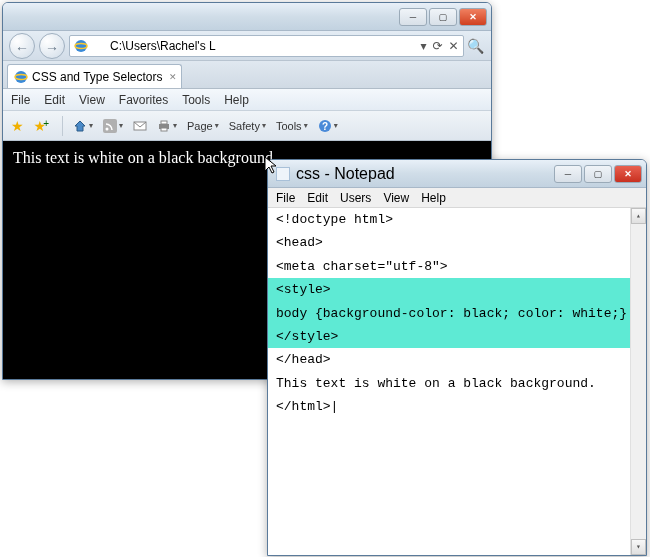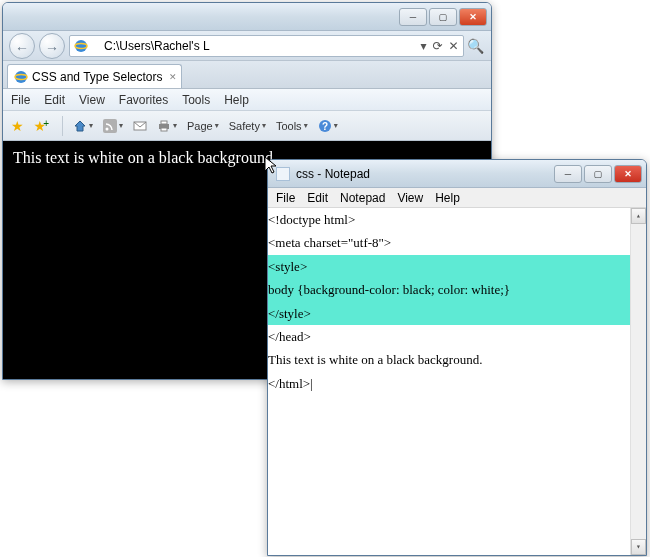--- a/index.html
+++ b/index.html
@@ -52,21 +52,21 @@
 .navbtn {
   width: 26px; height: 26px; border-radius: 50%;
   border: 1px solid #a0b0c0;
   background: radial-gradient(circle at 30% 30%, #fff, #d0dce8);
   display: flex; align-items: center; justify-content: center;
   color: #6a7a8a; font-size: 14px;
 }
 .addrbar {
   flex: 1; display: flex; align-items: center;
   background: #fff; border: 1px solid #a8b8c8; border-radius: 2px;
-  height: 22px; padding: 0 4px; gap: 16px; justify-content: space-between;
+  height: 22px; padding: 0 4px; gap: 22px; justify-content: space-between;
 }
 .ie-icon { width: 14px; height: 14px; display: inline-flex; align-items:center; justify-content:center; }
 .addr-icons { display: flex; gap: 6px; padding-left: 4px; color: #555; }
 .tabstrip {
   height: 28px;
   background: linear-gradient(180deg, #e0e8f0, #d0dae4);
   display: flex; align-items: flex-end; padding: 0 4px;
   border-bottom: 1px solid #b0bcc8;
 }
 .tab {
@@ -100,21 +100,21 @@
   background: #000; color: #fff;
   font-family: "Times New Roman", serif;
   font-size: 16px;
   padding: 8px 10px;
   height: calc(100% - 28px - 30px - 28px - 22px - 30px);
 }
 
 
 .np { top: 159px; left: 267px; width: 380px; height: 397px; }
 .np .titlebar { padding-left: 8px; gap: 6px; }
-.np-title { font-size: 12px; color: #000; }
+.np-title { font-size: 16px; color: #000; }
 .np-menu {
   height: 20px; display: flex; align-items: center; gap: 12px;
   padding: 0 8px; background: #f0f0f0;
   border-bottom: 1px solid #d8d8d8;
 }
 .np-body {
   font-family: Consolas, "Courier New", monospace;
   font-size: 13px; line-height: 1.8;
   height: calc(100% - 28px - 20px);
   overflow: hidden;
@@ -123,21 +123,21 @@
 }
 .np-scroll {
   position: absolute; right: 0; top: 0; bottom: 0; width: 16px;
   background: #f0f0f0; border-left: 1px solid #e0e0e0;
 }
 .np-scroll-btn {
   height: 16px; background: linear-gradient(180deg,#f8f8f8,#e0e0e0);
   border: 1px solid #c0c0c0; display:flex; align-items:center; justify-content:center;
   font-size: 8px; color:#555;
 }
-.np-line { padding: 0 0; white-space: pre; font-family: Liberation Serif, serif; }
+.np-line { padding: 0 8px; white-space: pre; }
 .hl { background: #5eead4; }
 .np-icon { width:14px; height:14px; background:#eef4fa; border:1px solid #a8c0d8; display:inline-block; }
 .cursor-arrow {
   position: absolute; top: 156px; left: 264px; z-index: 10;
   font-size: 16px; color: #000;
 }
 .star { color: #f0b000; font-size: 14px; }
 .fav-add { font-size: 10px; color:#060; position:relative; top:-4px; left:-3px; }
 </style>
 </head>
@@ -262,27 +262,28 @@
     <div class="titlebar-spacer"></div>
     <div class="winbtns">
       <div class="winbtn">─</div>
       <div class="winbtn">▢</div>
       <div class="winbtn close red">✕</div>
     </div>
   </div>
   <div class="np-menu">
     <span>File</span>
     <span>Edit</span>
-    <span>Notepad</span>
+    <span>Users</span>
     <span>View</span>
     <span>Help</span>
   </div>
   <div class="np-body">
     <div id="np-lines">
         <div class="np-line">&lt;!doctype html&gt;</div>
+        <div class="np-line">&lt;head&gt;</div>
         <div class="np-line">&lt;meta charset="utf-8"&gt;</div>
         <div class="np-line hl">&lt;style&gt;</div>
         <div class="np-line hl">body {background-color: black; color: white;}</div>
         <div class="np-line hl">&lt;/style&gt;</div>
         <div class="np-line">&lt;/head&gt;</div>
         <div class="np-line">This text is white on a black background.</div>
         <div class="np-line">&lt;/html&gt;|</div>
       </div>
     <div class="np-scroll">
       <div class="np-scroll-btn">▴</div>

